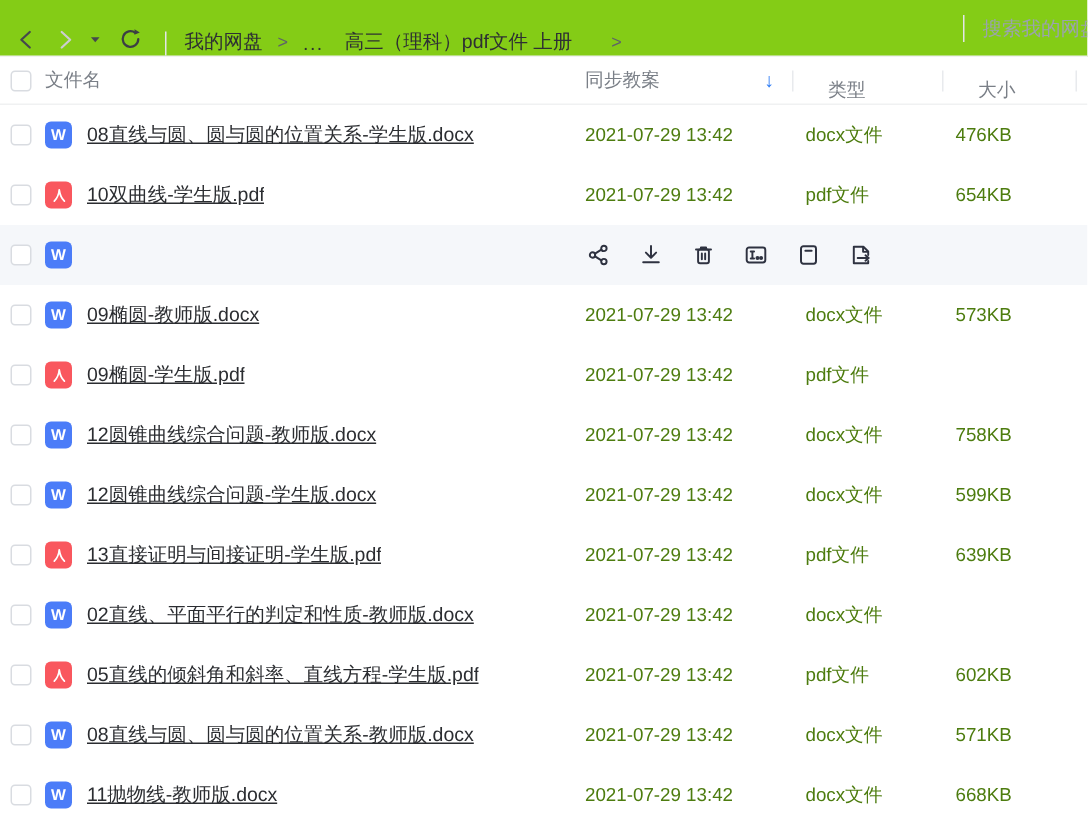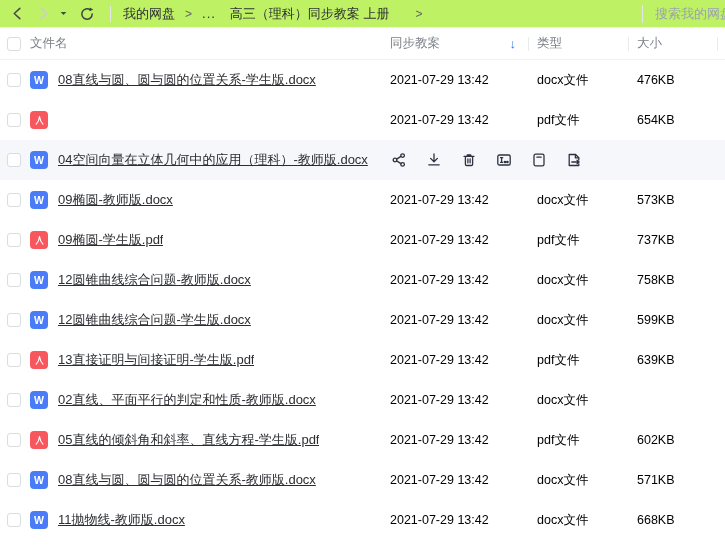--- a/index.html
+++ b/index.html
@@ -1,20 +1,20 @@
 <!DOCTYPE html>
 <html><head>
 <meta charset="utf-8">
 <style>
   * { margin:0; padding:0; box-sizing:border-box; }
   html,body { width:725px; height:551px; background:#fff; overflow:hidden;
               font-family:"Liberation Sans","DejaVu Sans",sans-serif; }
 
   
-  .toolbar { height:28px; display:flex; align-items:center; border-bottom:1px solid #f0f1f2; background:#bef264; }
+  .toolbar { height:38px; display:flex; align-items:flex-end; border-bottom:1px solid #f0f1f2; background:#84cc16; }
   .navbtn { display:flex; align-items:center; justify-content:center; width:22px; height:22px; cursor:pointer; }
   .nav-back { margin-left:6px; }
   .nav-fwd  { margin-left:4px; }
   .nav-caret{ width:14px; margin-left:2px; }
   .nav-refresh { margin-left:6px; }
   .vdivider { width:1px; height:16px; background:#e3e5e8; margin:0 12px; }
   .breadcrumb { display:flex; align-items:center; font-size:13px; color:#2e3033; white-space:nowrap; }
   .bc-item { cursor:pointer; }
   .bc-sep { margin:0 10px; color:#5f6368; font-size:12px; }
   .bc-ellipsis { margin-right:14px; color:#2e3033; letter-spacing:1px; }
@@ -23,38 +23,38 @@
   .search-divider { width:1px; height:18px; background:#e3e5e8; margin-right:12px; }
   .search-input { border:none; outline:none; width:70px; font-size:13px; color:#50555c; background:transparent; }
   .search-input::placeholder { color:#9aa3ad; }
 
   
   .grid-cols { display:grid; grid-template-columns:30px 360px 138px 100px 97px; align-items:center; }
   .thead { height:32px; font-size:12.5px; color:#7a7f87; border-bottom:1px solid #f0f1f2; }
   .th { display:flex; align-items:center; position:relative; height:100%;font-family:Liberation Serif, serif; }
   .th-check { padding-left:7px; }
   .th-mod .sort-arrow { margin-left:auto; margin-right:12px; color:#2a7af5; font-weight:bold; font-size:13px; }
-  .th-type, .th-size { padding-left:9px; }
+  .th-type, .th-size { padding-left:24px;align-items:flex-end; }
   .th-type::before, .th-size::before {
     content:""; position:absolute; left:0; top:9px; height:14px; width:1px; background:#e8eaed; }
   .th-size::after {
     content:""; position:absolute; right:7px; top:9px; height:14px; width:1px; background:#e8eaed; }
 
   .row { height:40px; font-size:13px; color:#2b2d31; cursor:pointer; }
   .row.hovered { background:#f5f7fa; }
   .cell { display:flex; align-items:center; height:100%; }
   .c-check { padding-left:7px; }
   .checkbox { width:14px; height:14px; border:1px solid #d9dce1; border-radius:3px; background:#fff; cursor:pointer; }
   .c-name { overflow:hidden; }
   .ficon { width:18px; height:18px; border-radius:4px; display:flex; align-items:center; justify-content:center;
            flex:0 0 18px; margin-right:10px; }
   .ficon.word { background:#4b7cf8; color:#fff; font-weight:bold; font-size:10.5px; }
   .ficon.pdf  { background:#f9575e; }
   .fname { white-space:nowrap; overflow:hidden; text-overflow:ellipsis;text-decoration:underline; }
-  .muted { font-size:12.5px; color:#000000; }
+  .muted { font-size:12.5px; color:#4d7c0f; }
   .c-type, .c-size { padding-left:9px; }
 
   .c-actions { grid-column:3 / 6; display:flex; align-items:center; gap:18px; height:100%; }
   .act { width:17px; height:17px; display:flex; align-items:center; justify-content:center; cursor:pointer; }
   .act svg { stroke:#2e3240; stroke-width:1.3; fill:none; stroke-linecap:round; stroke-linejoin:round; }
 </style>
 </head>
 <body>
 
 <div class="toolbar">
@@ -78,21 +78,21 @@
       <path d="M13.2 8 a5.2 5.2 0 1 1 -2.0 -4.1" stroke="#3c3f44" stroke-width="1.5" fill="none" stroke-linecap="round"></path>
       <path d="M10.7 1.5 L14.2 3.6 L10.6 5.2 Z" fill="#3c3f44"></path>
     </svg>
   </span>
   <span class="vdivider"></span>
 
   <div class="breadcrumb">
     <span class="bc-item">我的网盘</span>
     <span class="bc-sep">&gt;</span>
     <span class="bc-item bc-ellipsis">...</span>
-    <span class="bc-item bc-current">高三（理科）同步教案 上册</span>
+    <span class="bc-item bc-current">高三（理科）pdf文件 上册</span>
     <span class="bc-sep">&gt;</span>
   </div>
 
   <div class="toolbar-right">
     <span class="search-divider"></span>
     <input class="search-input" type="text" placeholder="搜索我的网盘" style="">
   </div>
 </div>
 
 <div class="thead grid-cols">
@@ -131,33 +131,33 @@
   <div class="row grid-cols">
     <div class="cell c-check">
         <span class="checkbox"></span>
       </div>
     <div class="cell c-name">
       <span class="ficon pdf">
           <svg width="11" height="11" viewBox="0 0 16 16">
             <path d="M8 2.2 C7.6 6.8 5.6 10.8 3.2 13.2 M8 2.2 C8.6 6.8 10.6 10.8 13 13.2" stroke="#fff" stroke-width="1.7" fill="none" stroke-linecap="round"></path>
           </svg>
         </span>
+      <span class="fname">10双曲线-学生版.pdf</span>
     </div>
     <div class="cell c-mod muted">2021-07-29 13:42</div>
     <div class="cell c-type muted">pdf文件</div>
     <div class="cell c-size muted">654KB</div>
   </div>
 
   <div class="row grid-cols hovered">
     <div class="cell c-check">
         <span class="checkbox"></span>
       </div>
     <div class="cell c-name">
       <span class="ficon word">W</span>
-      <span class="fname">04空间向量在立体几何中的应用（理科）-教师版.docx</span>
     </div>
 
   <div class="cell c-actions">
     <span class="act">
       <svg width="16" height="16" viewBox="0 0 16 16">
         <circle cx="11.6" cy="3.6" r="1.8"></circle>
             <circle cx="4" cy="8" r="1.8"></circle>
             <circle cx="11.6" cy="12.4" r="1.8"></circle>
         <path d="M5.7 7.1 L9.9 4.4 M5.7 8.9 L9.9 11.6"></path>
       </svg>
@@ -218,21 +218,20 @@
     <div class="cell c-name">
       <span class="ficon pdf">
           <svg width="11" height="11" viewBox="0 0 16 16">
             <path d="M8 2.2 C7.6 6.8 5.6 10.8 3.2 13.2 M8 2.2 C8.6 6.8 10.6 10.8 13 13.2" stroke="#fff" stroke-width="1.7" fill="none" stroke-linecap="round"></path>
           </svg>
         </span>
       <span class="fname">09椭圆-学生版.pdf</span>
     </div>
     <div class="cell c-mod muted">2021-07-29 13:42</div>
     <div class="cell c-type muted">pdf文件</div>
-    <div class="cell c-size muted">737KB</div>
   </div>
 
   <div class="row grid-cols">
     <div class="cell c-check">
         <span class="checkbox"></span>
       </div>
     <div class="cell c-name">
       <span class="ficon word">W</span>
       <span class="fname">12圆锥曲线综合问题-教师版.docx</span>
     </div>

